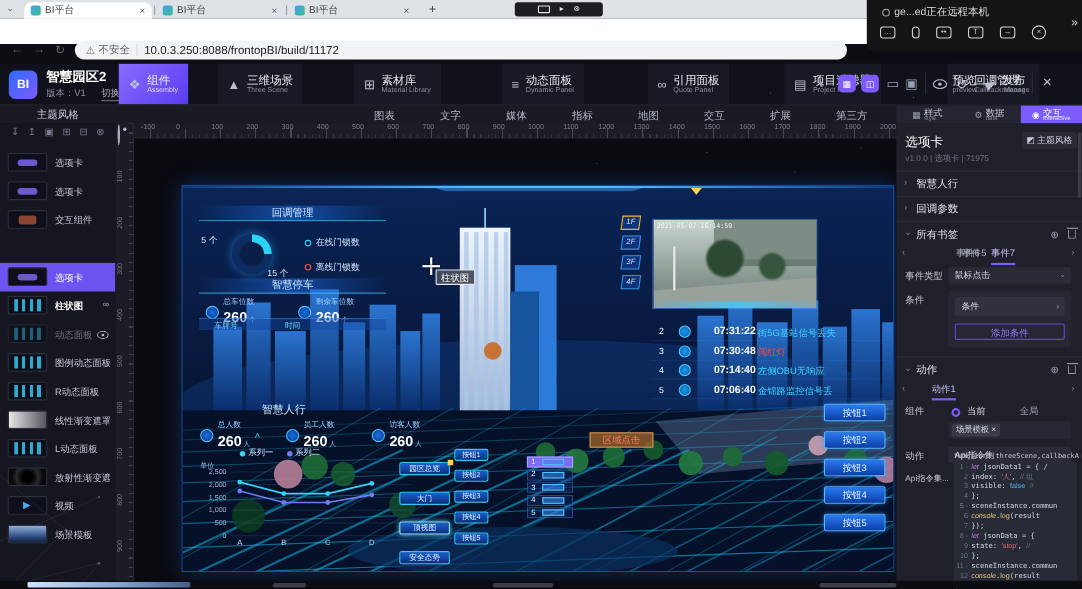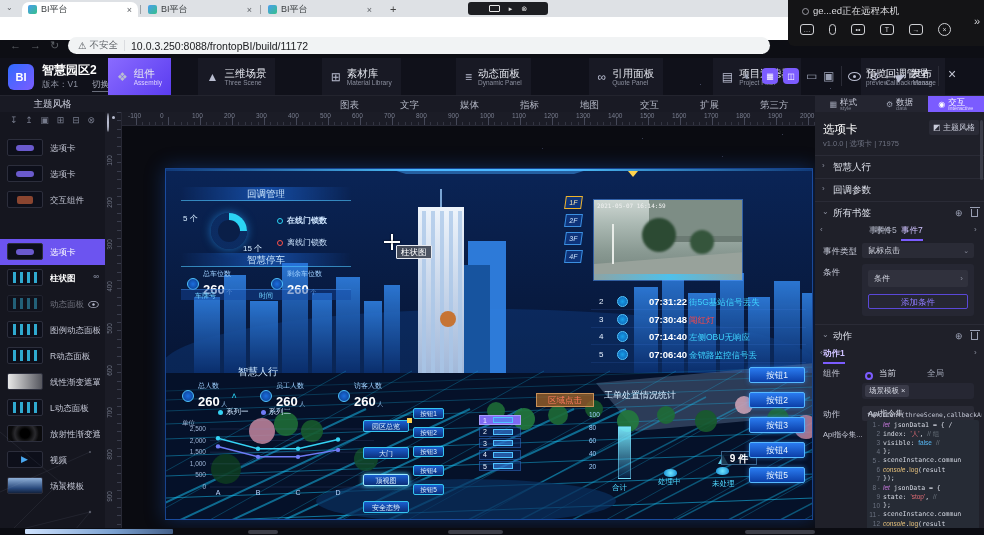--- a/index.html
+++ b/index.html
@@ -599,21 +599,21 @@
         <div class="abs tframe"></div>
         <div class="abs tnotch"></div>
         <div class="abs ymark"></div>
 
         <div class="abs" style="left:15px;top:18px;width:170px;">
           <div class="dpanel-title">回调管理</div>
           <div class="abs donut" id="donut" style="left: 30px; top: 26px; width: 36px; height: 36px; background: conic-gradient(rgb(43, 212, 245) 0deg, rgb(43, 212, 245) 90deg, rgba(12, 45, 100, 0.9) 90deg, rgba(12, 45, 100, 0.9) 360deg);"></div>
           <span class="abs dlab" id="donut-v1" style="left:2px;top:26px;">5 个</span>
           <span class="abs dlab" id="donut-v2" style="left:62px;top:56px;">15 个</span>
           <div id="door-legend">
-              <div class="abs" style="left: 96px; top: 28px; display: flex; gap: 4px; align-items: center; font-weight: bold;">
+              <div class="abs" style="left: 96px; top: 28px; display: flex; gap: 4px; align-items: center;">
                 <span class="lgdot"></span>
                 <span class="lgtxt">在线门锁数</span>
               </div>
               <div class="abs" style="left: 96px; top: 50px; display: flex; gap: 4px; align-items: center;">
                 <span class="lgdot red"></span>
                 <span class="lgtxt">离线门锁数</span>
               </div>
             </div>
         </div>
 
@@ -748,41 +748,20 @@
               <span class="evtxt">左侧OBU无响应</span>
             </div>
             <div class="abs evrow" style="top: 52.5px;">
               <span class="evno">5</span>
               <span class="evic"></span>
               <span class="evtime">07:06:40</span>
               <span class="evtxt">金锦路监控信号丢</span>
             </div>
           </div>
 
-        <div class="abs" style="left:420px;top:218px;width:230px;height:110px;" id="workorder">
-          <span class="abs" style="left:18px;top:2px;font-size:9px;color:#d5ecff;">工单处置情况统计</span>
-          <div id="wo-ticks">
-              <span class="abs wotick" style="left: 3px; top: 24px;">100</span>
-              <span class="abs wotick" style="left: 3px; top: 37px;">80</span>
-              <span class="abs wotick" style="left: 3px; top: 50px;">60</span>
-              <span class="abs wotick" style="left: 3px; top: 63px;">40</span>
-              <span class="abs wotick" style="left: 3px; top: 76px;">20</span>
-            </div>
-          <div class="abs wobar" id="wo-bar" style="left: 32px; width: 13px; top: 38.8px; height: 53.2px;"></div>
-          <div class="abs wocyl" style="left:78px;top:82px;"></div>
-          <div class="abs wocone" style="left:132px;top:68px;"></div>
-          <div class="abs wocyl" style="left:130px;top:80px;"></div>
-          <div id="wo-cats">
-              <span class="abs wocat" style="left: 26px; top: 96px;">合计</span>
-              <span class="abs wocat" style="left: 72px; top: 90px;">处理中</span>
-              <span class="abs wocat" style="left: 126px; top: 92px;">未处理</span>
-            </div>
-
-          <div class="abs wobadge" id="wo-badge" style="left:135px;top:64px;width:36px;height:14px;">9 件</div>
-        </div>
 
         <div class="abs areachip" style="left:370px;top:224px;width:58px;height:14px;">区域点击</div>
 
         <div id="navstack">
             <div class="abs navbtn" style="left: 197px; top: 251px;">园区总览<span class="ytag"></span></div>
             <div class="abs navbtn" style="left: 197px; top: 266px;">大门</div>
             <div class="abs navbtn glow" style="left: 197px; top: 281px;">顶视图</div>
             <div class="abs navbtn" style="left: 197px; top: 296px;">安全态势</div>
           </div>
         <div id="midstack">
@@ -865,21 +844,21 @@
       </div>
 
       <div class="abs insec" style="top:212px;">
         <span class="chev">⌄</span>
         <span class="stl">动作</span>
         <span class="icplus" style="left:140px;">⊕</span>
         <span class="ictrash" style="left:156px;"></span>
       </div>
       <div class="abs" style="left:0;top:233px;width:169px;height:15px;">
         <span class="pager" style="left:5px;">‹</span>
-        <span class="etab active" style="left:8px;font-weight:bold;">动作1</span>
+        <span class="etab active" style="left:32px;">动作1</span>
         <span class="pager" style="left:159px;">›</span>
       </div>
 
       <span class="flabel" style="top:256px;">组件</span>
       <span class="abs" style="left:50px;top:254px;"><span class="radio"></span></span>
       <span class="abs" style="left:64px;top:256px;font-size:8.5px;color:#d6d9e4;">当前</span>
       <span class="abs" style="left:112px;top:256px;font-size:8.5px;color:#9da2b2;">全局</span>
       <div class="gbox" style="top:271px;height:16px;">
         <span class="tag"><span>场景模板</span> <span>×</span></span>
       </div>

